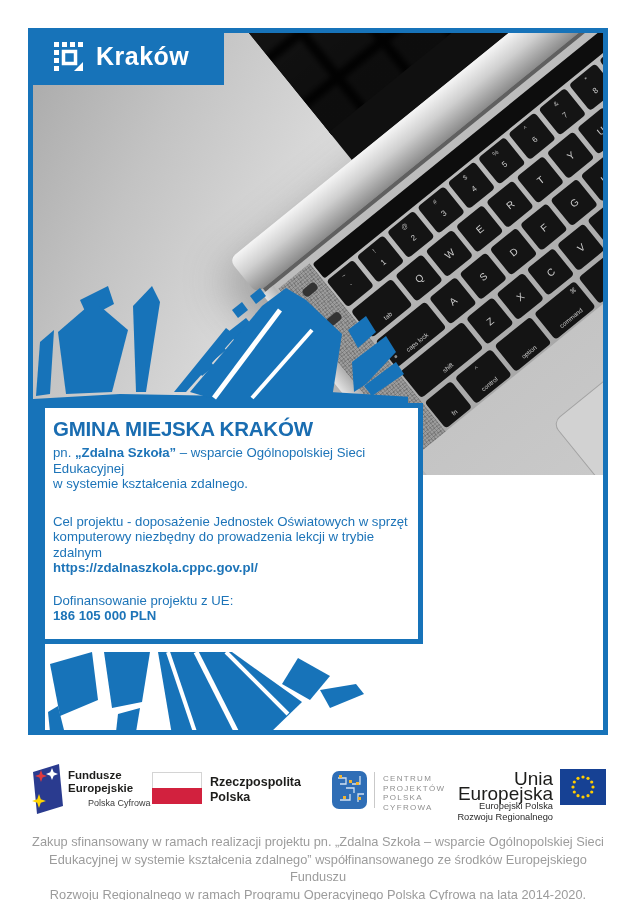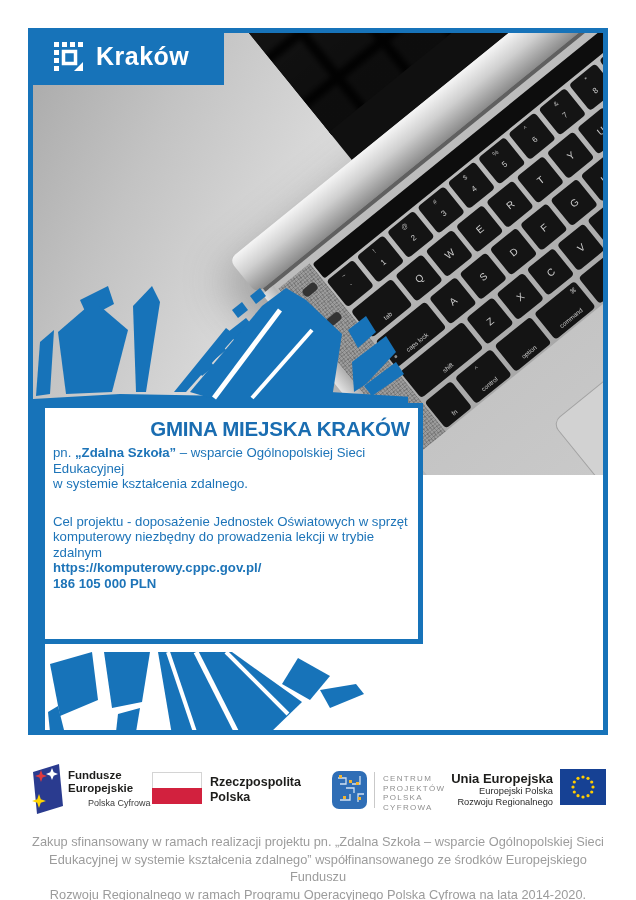--- a/index.html
+++ b/index.html
@@ -58,36 +58,36 @@
            display:flex;align-items:center;}
   #citymark{margin-left:26px;}
   #cityname{color:#fff;font-size:25px;font-weight:bold;margin-left:12px;letter-spacing:.5px;text-align:right;}
 
   
   #map{left:28px;top:274px;z-index:2;}
 
   
   #infobox{left:40px;top:403px;width:357px;height:215px;background:#fff;border:5px solid #1773B9;
            z-index:4;padding:8px 8px 8px 8px;color:#1D74B8;font-size:13.2px;line-height:15.5px;}
-  #infobox h1{margin:2px 0 5px 0;font-size:20.5px;line-height:22px;letter-spacing:-.2px;color:#1A6DB1;text-align:right;}
+  #infobox h1{margin:2px 0 5px 0;font-size:20.5px;line-height:22px;letter-spacing:-.2px;color:#1A6DB1;}
   .para{margin-top:17px;}
   .b{font-weight:bold;}
 
   
   .logoText{color:#1d1d1b;}
   #fe-text{left:68px;top:769px;font-size:11.5px;font-weight:bold;line-height:13px;}
   #fe-sub{font-size:9px;font-weight:normal;margin-top:2px;color:#3c3c3c;padding-left:20px;}
   #pl-flag{left:152px;top:772px;width:50px;height:32px;}
   #pl-flag .w{position:absolute;left:0;top:0;width:48px;height:15px;background:#fff;border:1px solid #d4d4d4;border-bottom:none;}
   #pl-flag .r{position:absolute;left:0;top:16px;width:50px;height:16px;background:#D2213E;}
   #pl-text{left:210px;top:775px;font-size:12.5px;font-weight:bold;line-height:14.5px;}
   #cppc-sep{left:374px;top:772px;width:1px;height:36px;background:#c9c9c9;}
   #cppc-text{left:383px;top:774px;font-size:8px;letter-spacing:1.3px;line-height:9.6px;color:#8f8f8f;}
   #ue-text{left:433px;top:771px;width:120px;text-align:right;}
-  #ue-text .t1{font-size:13px;font-weight:bold;line-height:15px;}
+  #ue-text .t1{font-size:19px;font-weight:normal;line-height:15px;}
   #ue-text .t2{font-size:9.3px;line-height:11px;color:#2a2a2a;}
 
   
   #footnote{left:20px;top:833px;width:596px;text-align:center;color:#9C9C9C;
             font-size:12.8px;line-height:17.6px;}
 </style>
 </head>
 <body>
 
 <div id="photo" class="abs">
@@ -282,21 +282,22 @@
   <span id="cityname">Kraków</span>
 </div>
 
 <div id="frame" class="abs"></div>
 
 <div id="infobox" class="abs">
   <h1>GMINA MIEJSKA KRAKÓW</h1>
   <div><span>pn. </span><span class="b">„Zdalna Szkoła”</span><span> – wsparcie Ogólnopolskiej Sieci Edukacyjnej</span></div>
   <div>w systemie kształcenia zdalnego.</div>
   <div class="para" style="margin-top:22px">Cel projektu - doposażenie Jednostek Oświatowych w sprzęt komputerowy niezbędny do prowadzenia lekcji w trybie zdalnym</div>
-  <div class="b">https://komputerowy.cppc.gov.pl/</div>
+  <div class="b">https://zdalnaszkola.cppc.gov.pl/</div>
+  <div class="para">Dofinansowanie projektu z UE:</div>
   <div class="b">186 105 000 PLN</div>
 </div>
 
 <svg class="abs" style="left:30px;top:763px" width="34" height="52" viewBox="0 0 34 52">
   <polygon points="3,9 29,1 33,43 7,51" fill="#2A3B8F"></polygon>
   <path d="M11,7 L12.6,11.4 L17,13 L12.6,14.6 L11,19 L9.4,14.6 L5,13 L9.4,11.4 Z" fill="#E03A3E"></path>
   <path d="M22,5 L23.7,9.3 L28,11 L23.7,12.7 L22,17 L20.3,12.7 L16,11 L20.3,9.3 Z" fill="#ffffff"></path>
   <path d="M9,31 L10.8,36.2 L16,38 L10.8,39.8 L9,45 L7.2,39.8 L2,38 L7.2,36.2 Z" fill="#FFD500"></path>
 </svg>
 <div id="fe-text" class="abs logoText">

